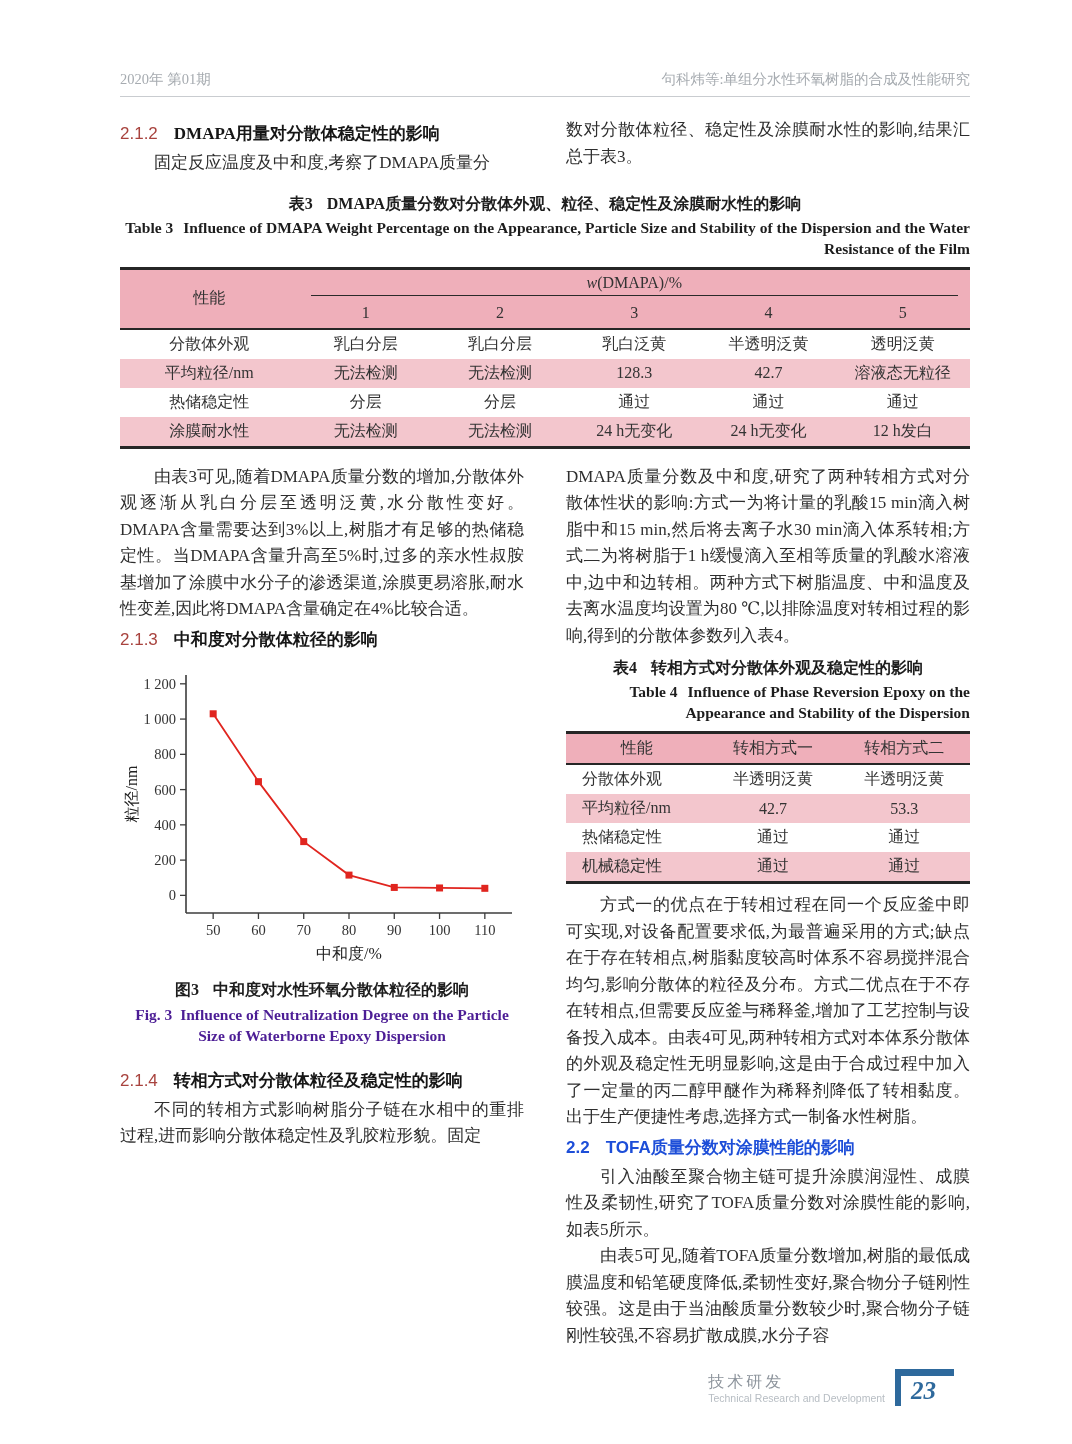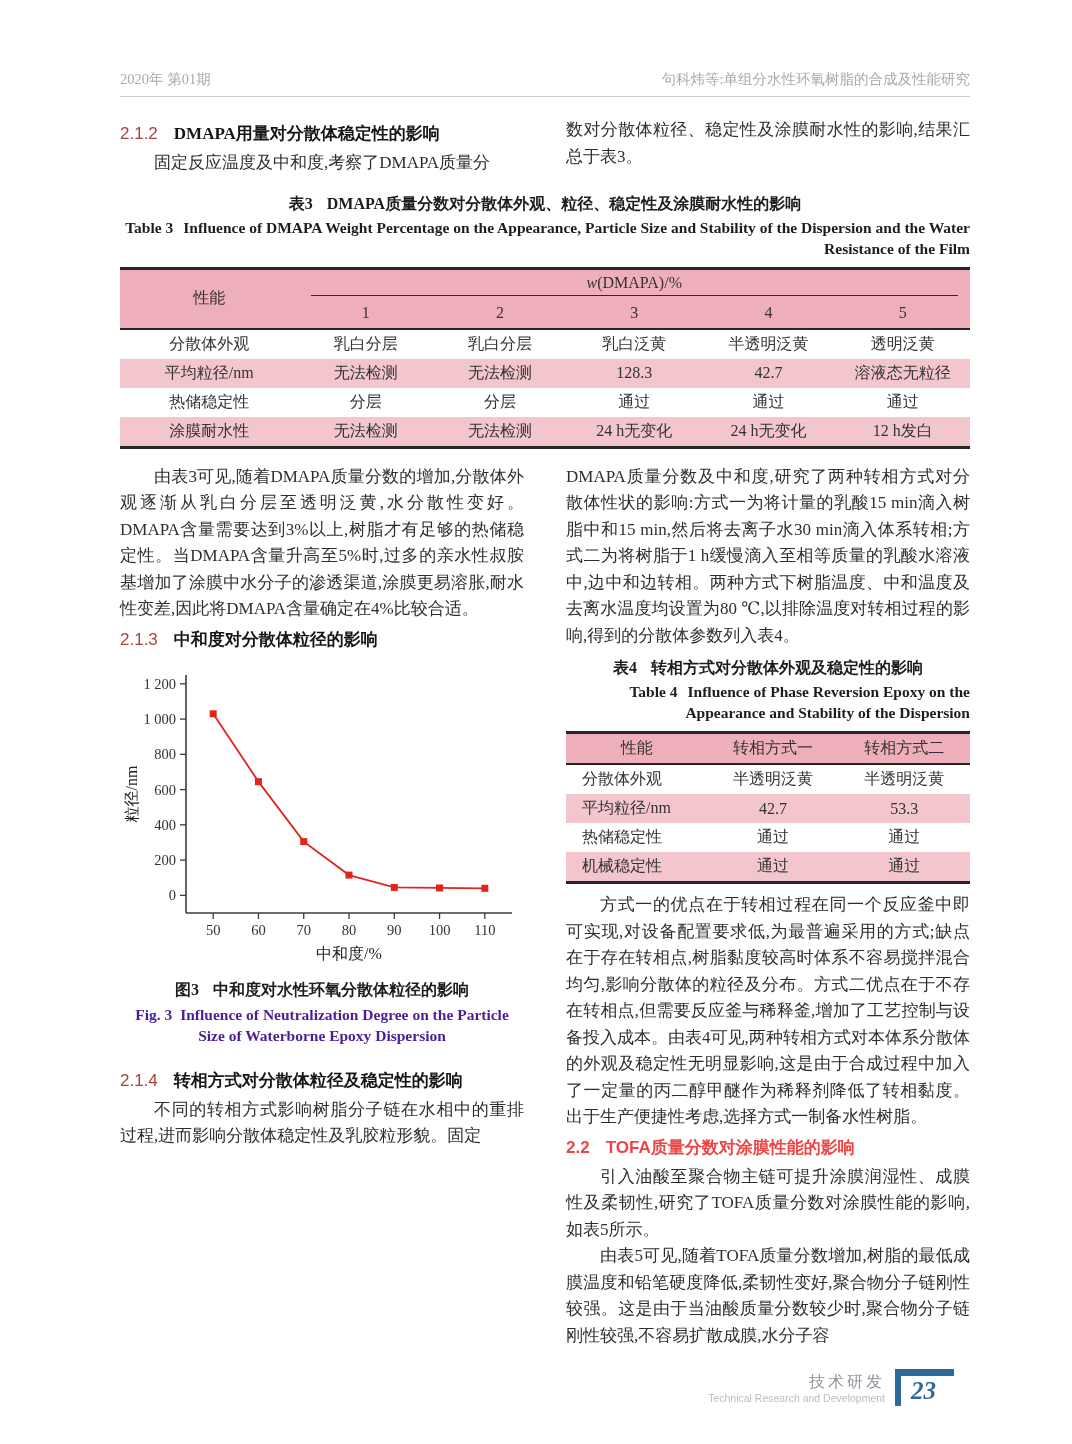--- a/index.html
+++ b/index.html
@@ -17,21 +17,21 @@
   
   .row2 { display:flex; gap:42px; }
   .col { width:404px; }
   p { margin:0; font-size:17px; line-height:26.5px; text-align:justify; color:#2e2e2e; }
   p.indent { text-indent:2em; }
   .intro { margin-top:20px; }
   
   .sec { font-size:17px; line-height:27px; margin:3px 0 3px; }
   .sec .num { color:#a8433e; margin-right:16px; font-family:"Liberation Sans","DejaVu Sans",sans-serif; }
   .sec .ttl { font-weight:bold; color:#161616; }
-  .sec22 .num, .sec22 .ttl { color:#ef4444; font-family:"Liberation Sans","DejaVu Sans",sans-serif; font-weight:bold; }
+  .sec22 .num, .sec22 .ttl { color:#1d4ed8; font-family:"Liberation Sans","DejaVu Sans",sans-serif; font-weight:bold; }
   
   .tblock { margin-top:16px; }
   .cap-zh { text-align:center; font-weight:bold; font-size:16px; line-height:22px; color:#1d1d1d; }
   .cap-zh .lab { margin-right:14px; }
   .cap-en { text-align:right; font-weight:bold; font-size:15.5px; line-height:21px;
             color:#1d1d1d; margin:2px auto 8px; }
   .cap-en .lab { margin-right:10px; }
   
   table { width:100%; border-collapse:collapse; table-layout:fixed; }
   .dtab { border-top:3px solid #262626; border-bottom:3px solid #262626; }
@@ -51,21 +51,21 @@
   .tl { font-family:"Liberation Serif","DejaVu Serif",serif; font-size:14.5px; fill:#333; }
   .al { font-family:"Liberation Serif","DejaVu Serif",serif; font-size:16px; fill:#222; }
   .figcap-zh { text-align:center; font-weight:bold; font-size:16px; line-height:22px; margin-top:8px; color:#1d1d1d; }
   .figcap-zh .lab { margin-right:14px; }
   .figcap-en { text-align:center; font-weight:bold; font-size:15.5px; line-height:21px;
                margin:3px auto 10px; width:95%; color:#4c1d95; }
   .figcap-en .lab { margin-right:8px; }
   .sp8 { height:8px; }
   
   .foot { position:absolute; right:118px; bottom:38px; display:flex; align-items:flex-start; gap:10px; }
-  .dept { text-align:right; padding-top:4px; font-family:"Liberation Sans","DejaVu Sans",sans-serif; }
+  .dept { padding-top:4px; font-family:"Liberation Sans","DejaVu Sans",sans-serif; }
   .dept-zh { font-size:16px; letter-spacing:3px; color:#8d949c; line-height:18px; }
   .dept-en { font-size:10.5px; color:#b7bdc3; line-height:14px; }
   .badge { color:#2e699c; border-top:7px solid #2e699c; border-left:6px solid #2e699c;
            font-size:25px; font-weight:bold; font-style:italic; line-height:1;
            padding:2px 18px 3px 10px; font-family:"Liberation Serif",serif; }
 </style>
 </head>
 <body>
 
 <div class="page">

